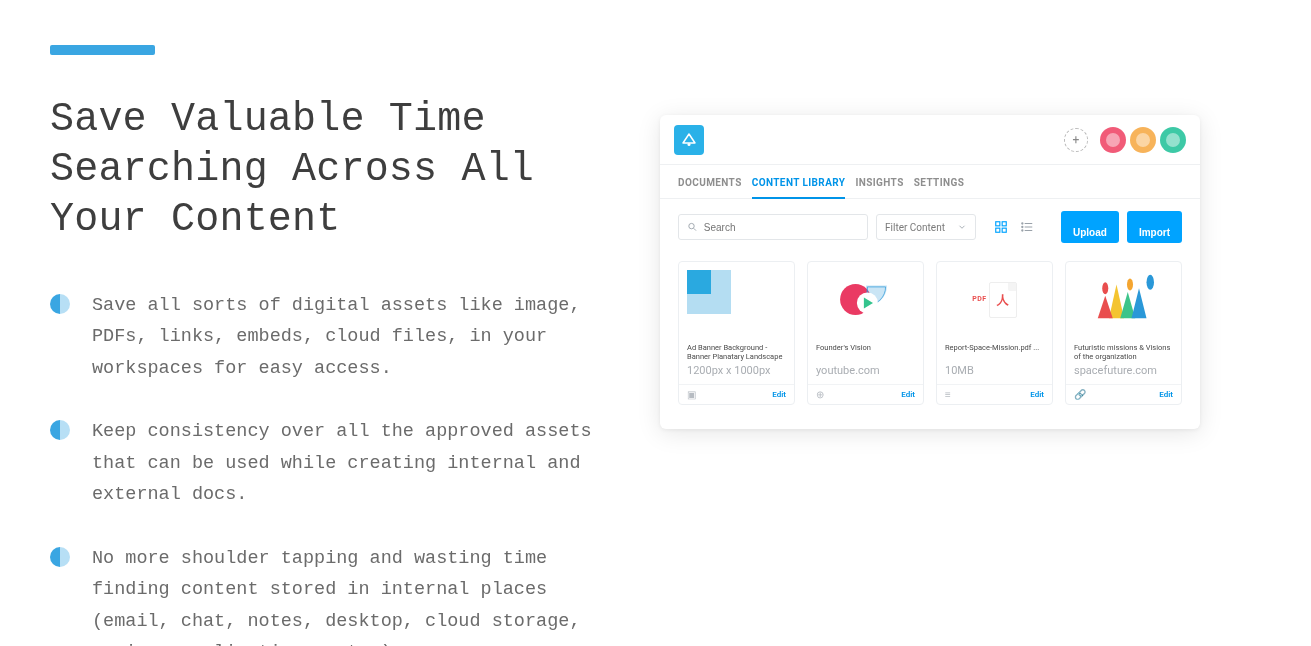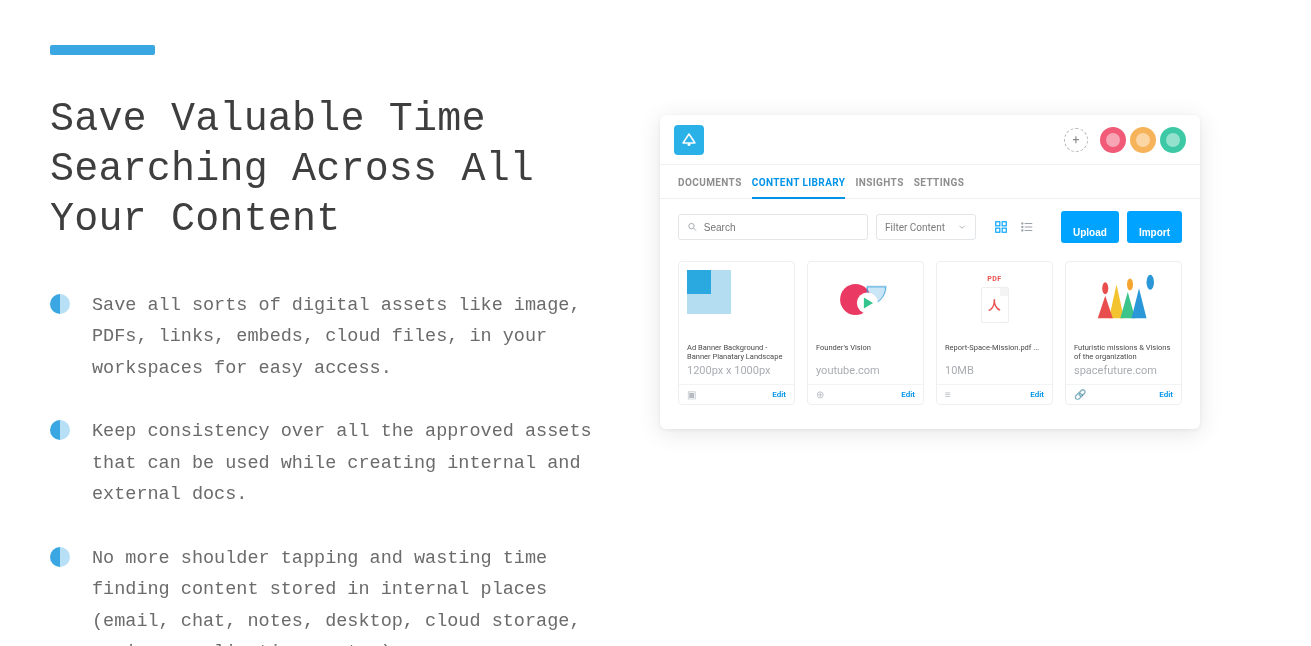--- a/index.html
+++ b/index.html
@@ -210,21 +210,21 @@
     justify-content:space-between;
     padding:4px 8px;
   }
   .foot-icon{ color:#b7bcc2; font-size:10px;}
   .edit-link{ font-size:8px; font-weight:600; color:#0094e8; cursor:pointer;}
   
   .thumb1{position:relative;justify-content:flex-start;align-items:flex-start;padding:8px;}
   .thumb1 .sq-big{width:44px;height:44px;background:#b4ddf2;position:relative;}
   .thumb1 .sq-sm{width:24px;height:24px;background:#2aa9e0;position:absolute;top:0;left:0;}
   .thumb2 svg{width:70px;height:55px;}
-  .thumb3{flex-direction:column;gap:2px;}
+  .thumb3{gap:2px;}
   .thumb3 .pdf-badge{font-size:7px;font-weight:700;color:#e94e4e;letter-spacing:.5px;}
   .thumb3 .doc{
     width:28px;height:36px;background:#fff;border:1px solid #eee;border-radius:2px;
     position:relative; margin-top:2px;
     display:flex; align-items:center; justify-content:center;
   }
   .thumb3 .doc .fold{position:absolute;top:0;right:0;width:8px;height:8px;background:#f4f4f4;border-bottom-left-radius:2px;}
   .thumb3 .doc .a{color:#e94e4e;font-weight:700;font-size:12px;}
   .thumb4 svg{width:90px;height:55px;}
 </style>

